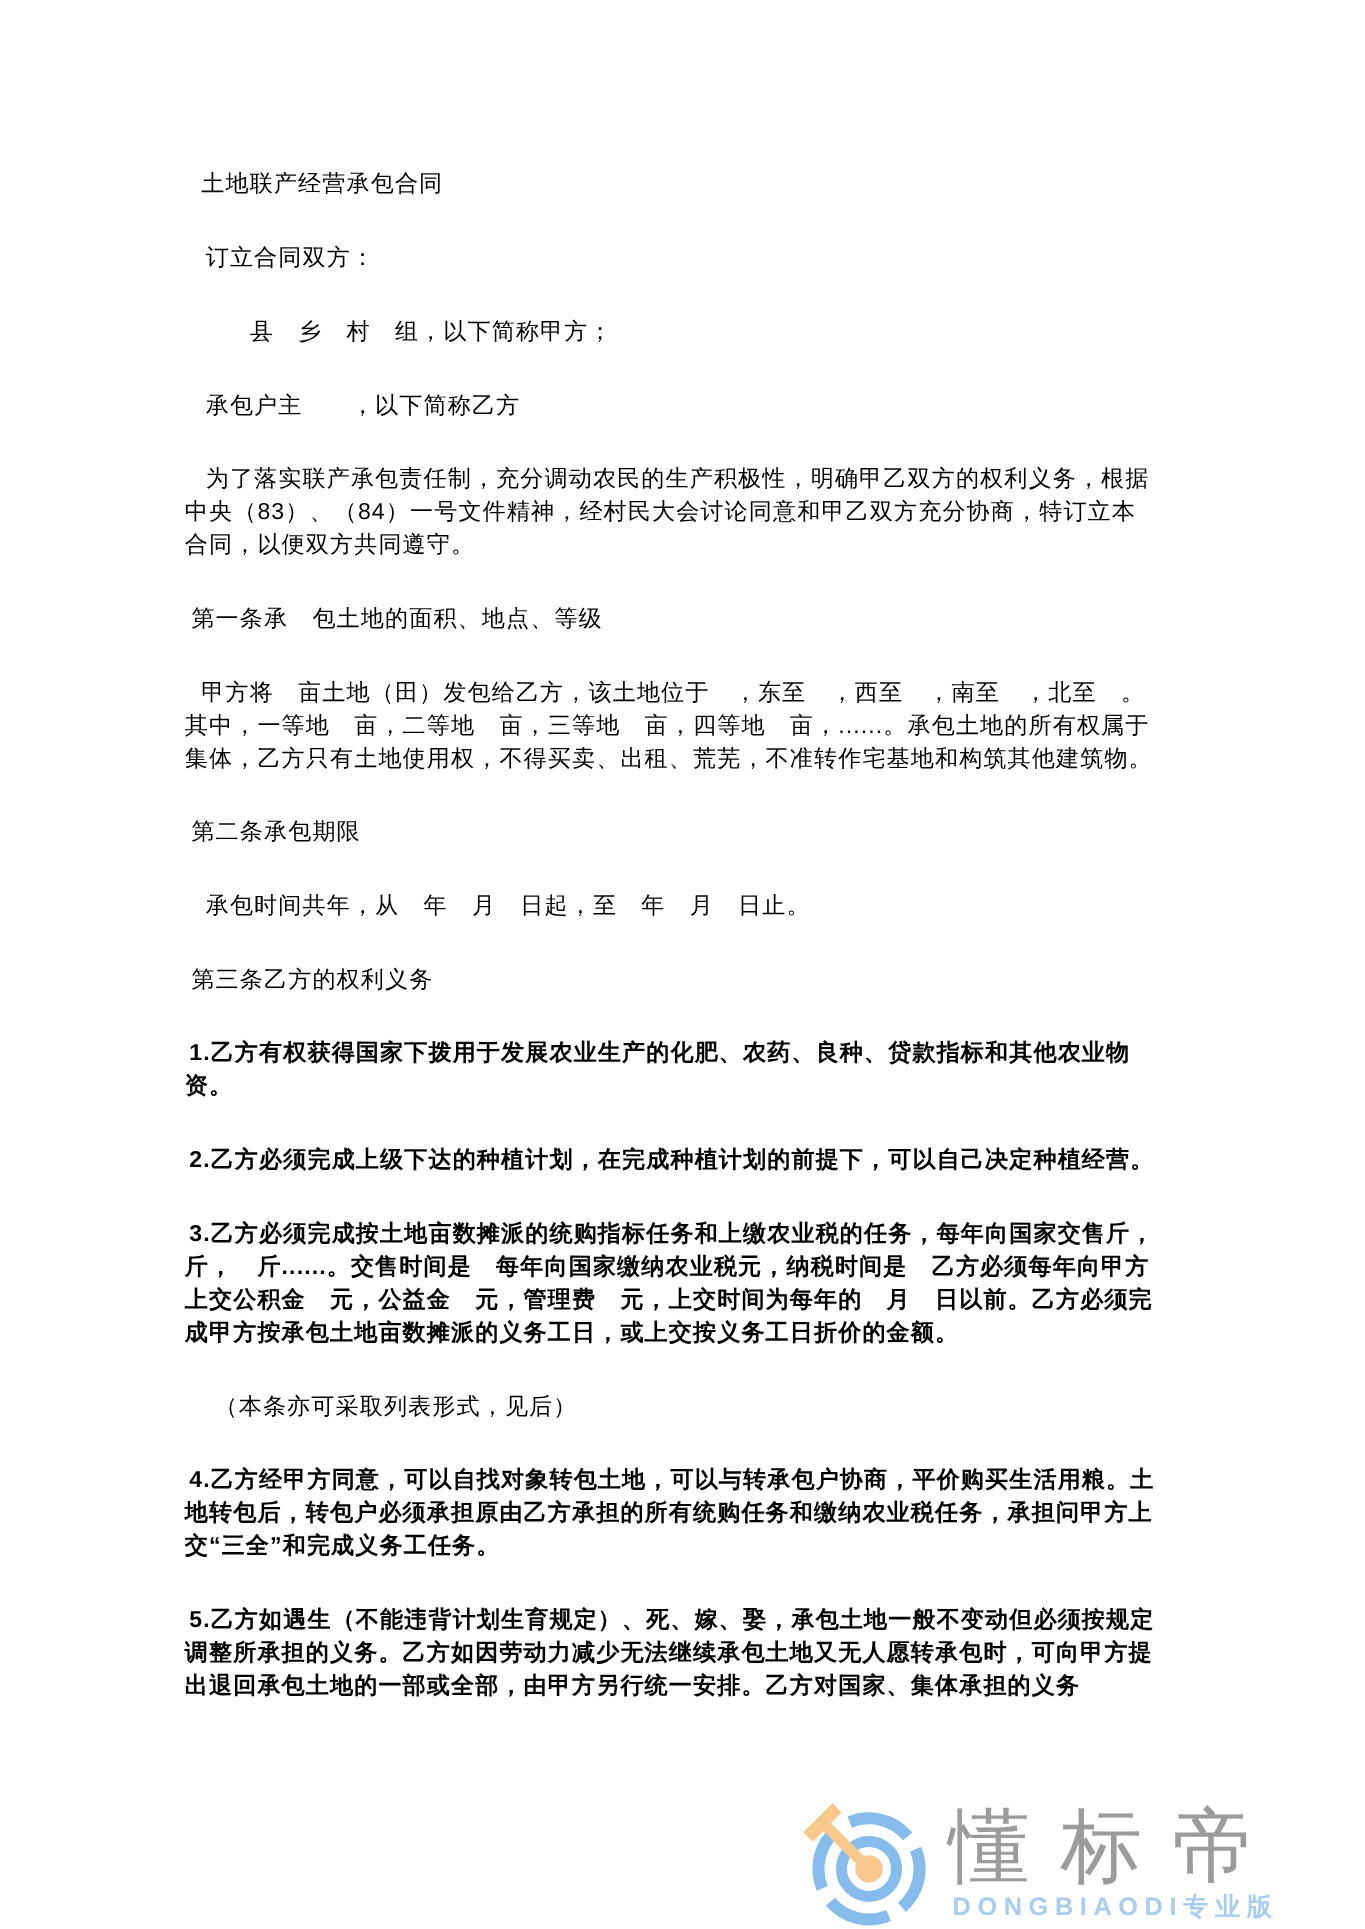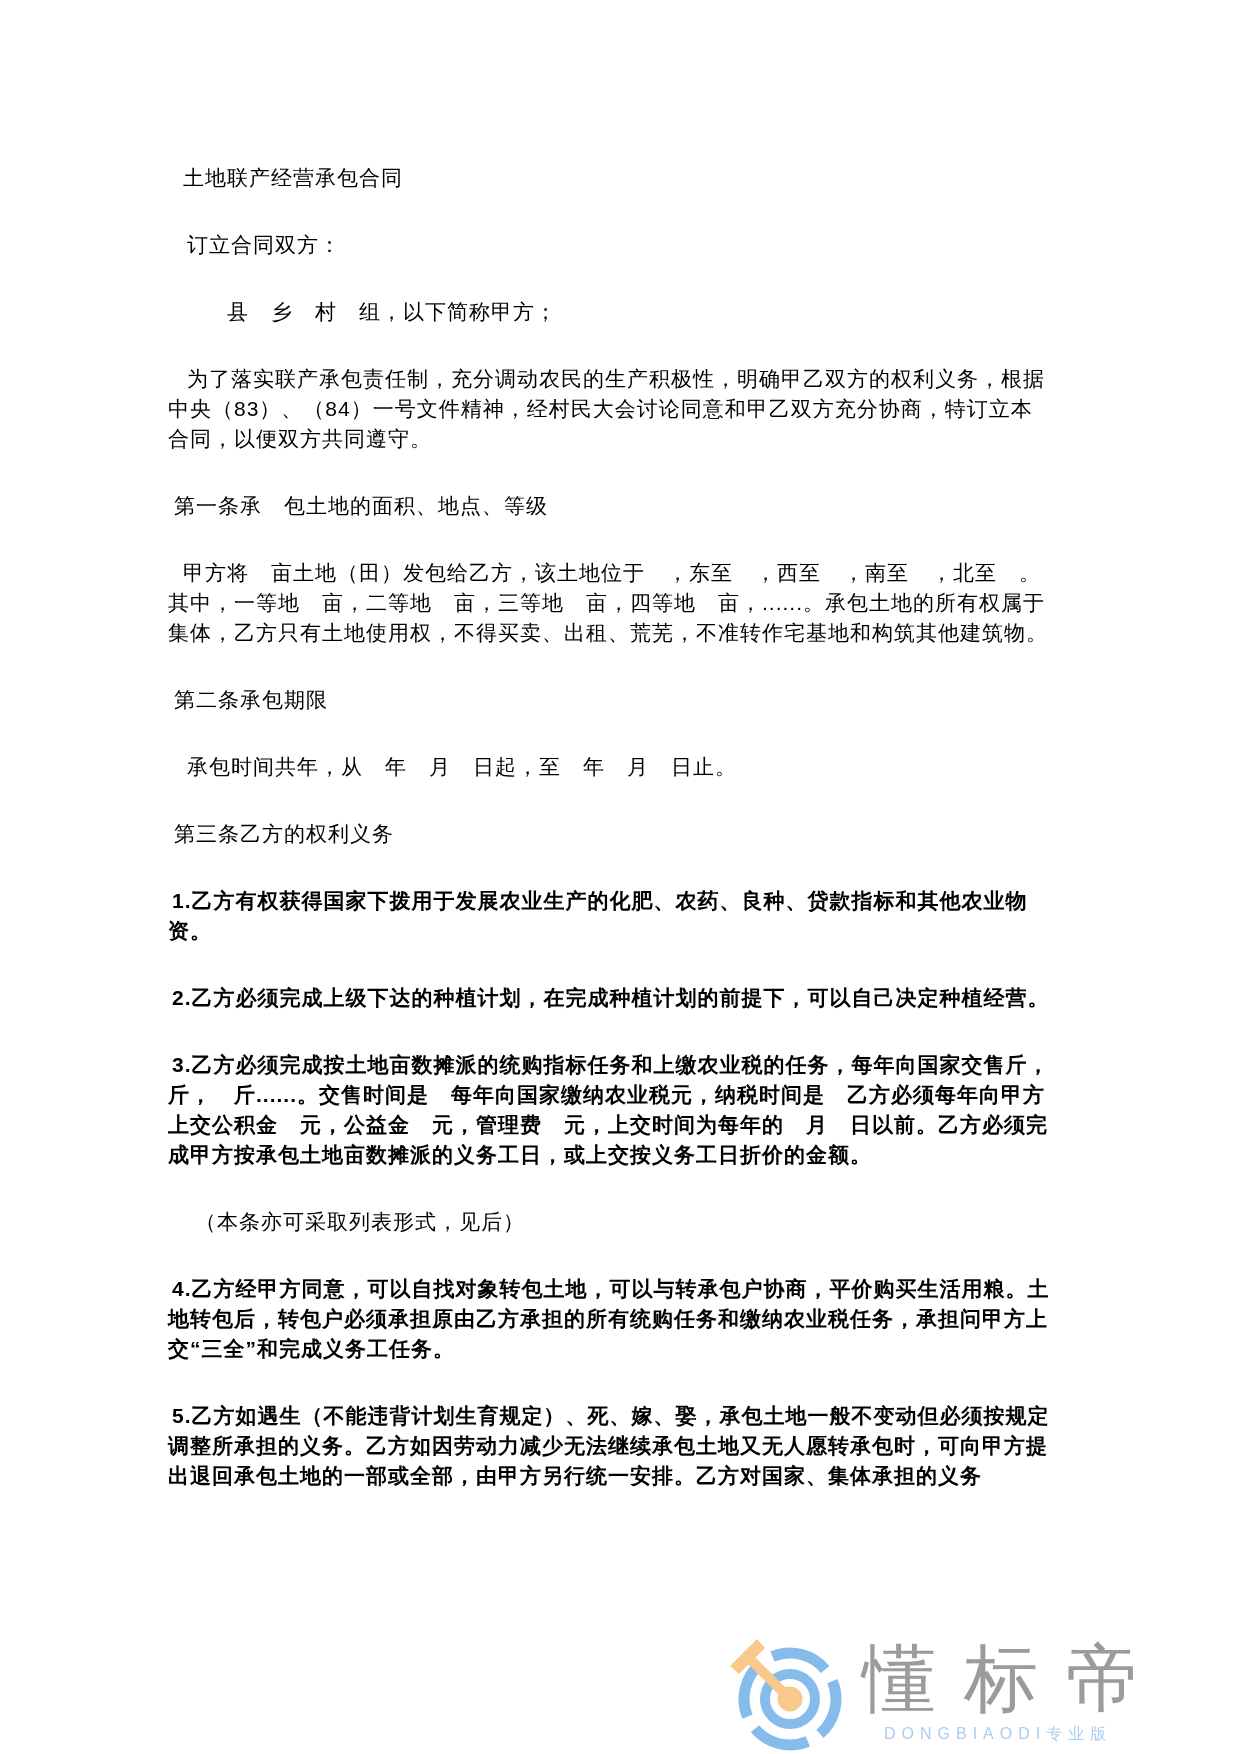--- a/index.html
+++ b/index.html
@@ -10,21 +10,21 @@
   body {
     width: 1241px;
     height: 1754px;
     position: relative;
     overflow: hidden;
     font-family: "Liberation Sans", sans-serif;
   }
   .doc {
     position: absolute;
     left: 168px;
-    top: 163px;
+    top: 153px;
     width: 886px;
     color: #000000;
     font-size: 21px;
     line-height: 30px;
     letter-spacing: 1px;
     text-align: left;
   }
   .doc p {
     margin: 0 0 37px 0;
     white-space: pre-wrap;
@@ -60,37 +60,38 @@
     top: 12px;
     font-size: 74px;
     line-height: 74px;
     font-weight: normal;
     letter-spacing: 28px;
     color: var(--brand-gray, #9B9B9B);
     white-space: nowrap;
   }
   .wm-sub {
     position: absolute;
-    left: 224px;
+    left: 206px;
     top: 92px;
-    font-size: 16px;
+    font-size: 23px;
     line-height: 23px;
-    font-weight: normal;
+    font-weight: bold;
     letter-spacing: 6px;
     color: var(--subtitle-blue, #A9CDF1);
     white-space: nowrap;
   }
 </style>
 </head>
 <body>
 
 <div class="doc">
   <p class="i15">土地联产经营承包合同</p>
   <p class="i19">订立合同双方：</p>
   <p class="i59">县　乡　村　组，以下简称甲方；</p>
+  <p class="i19">承包户主　　，以下简称乙方</p>
   <p class="i19">为了落实联产承包责任制，充分调动农民的生产积极性，明确甲乙双方的权利义务，根据中央（83）、（84）一号文件精神，经村民大会讨论同意和甲乙双方充分协商，特订立本合同，以便双方共同遵守。</p>
   <p class="i6">第一条承　包土地的面积、地点、等级</p>
   <p class="i15">甲方将　亩土地（田）发包给乙方，该土地位于　，东至　，西至　，南至　，北至　。其中，一等地　亩，二等地　亩，三等地　亩，四等地　亩，......。承包土地的所有权属于集体，乙方只有土地使用权，不得买卖、出租、荒芜，不准转作宅基地和构筑其他建筑物。</p>
   <p class="i6">第二条承包期限</p>
   <p class="i19">承包时间共年，从　年　月　日起，至　年　月　日止。</p>
   <p class="i6">第三条乙方的权利义务</p>
   <p class="i4">1.乙方有权获得国家下拨用于发展农业生产的化肥、农药、良种、贷款指标和其他农业物资。</p>
   <p class="i4">2.乙方必须完成上级下达的种植计划，在完成种植计划的前提下，可以自己决定种植经营。</p>
   <p class="i4">3.乙方必须完成按土地亩数摊派的统购指标任务和上缴农业税的任务，每年向国家交售斤，　斤，　斤......。交售时间是　每年向国家缴纳农业税元，纳税时间是　乙方必须每年向甲方上交公积金　元，公益金　元，管理费　元，上交时间为每年的　月　日以前。乙方必须完成甲方按承包土地亩数摊派的义务工日，或上交按义务工日折价的金额。</p>
   <p class="i27">（本条亦可采取列表形式，见后）</p>

